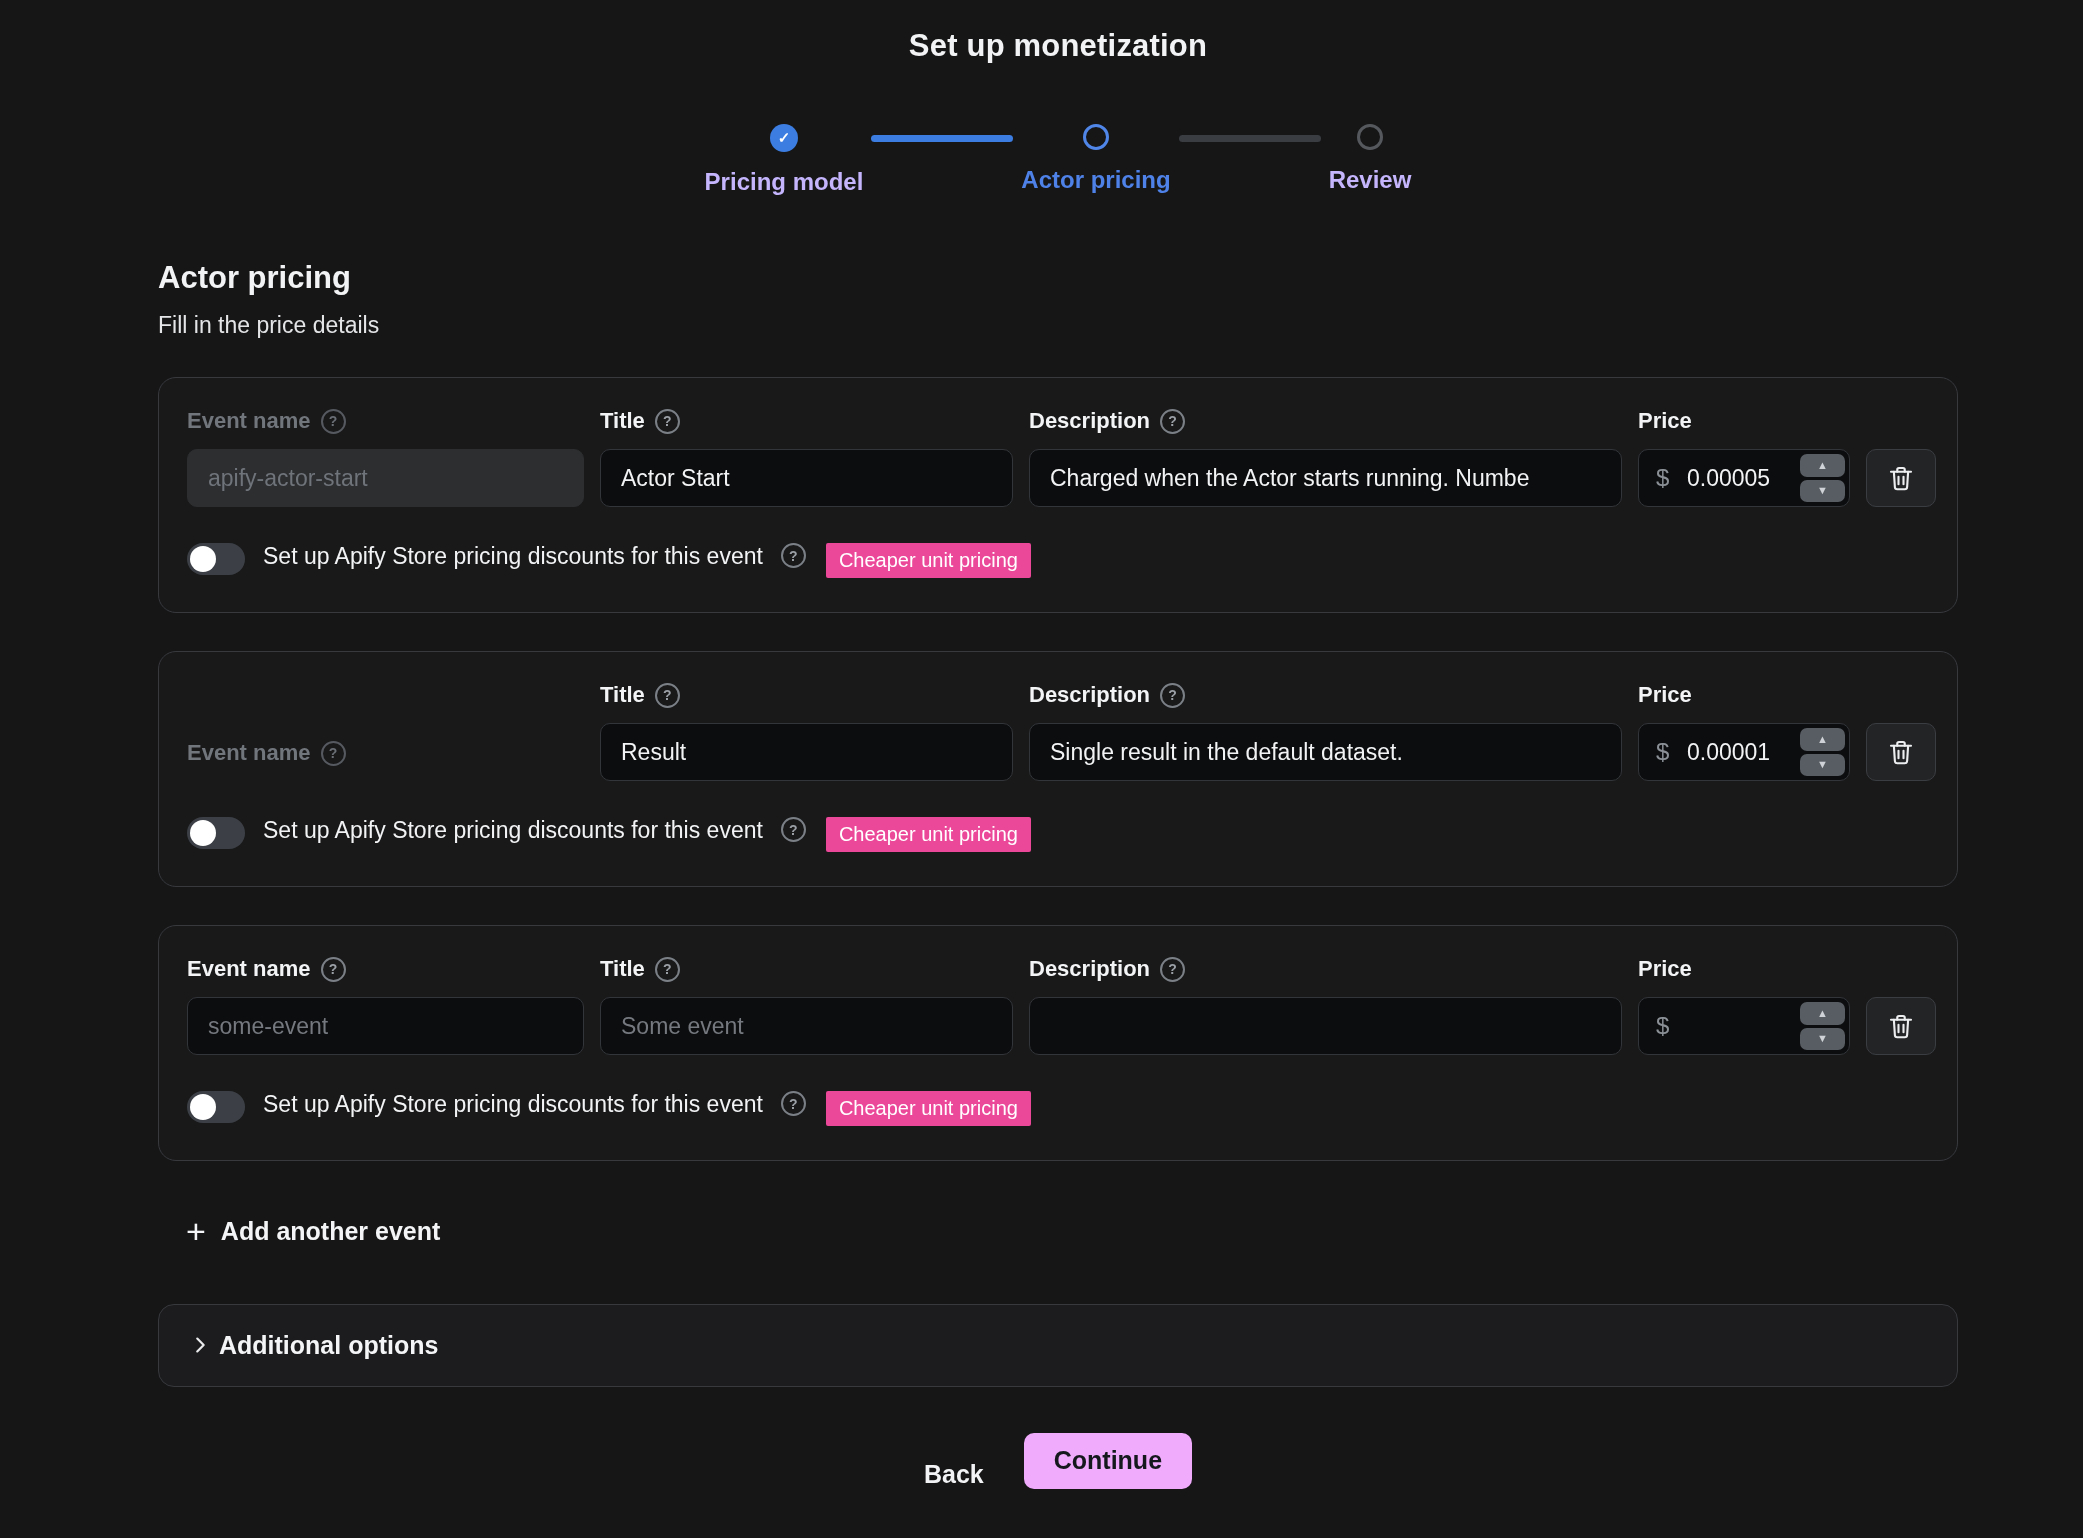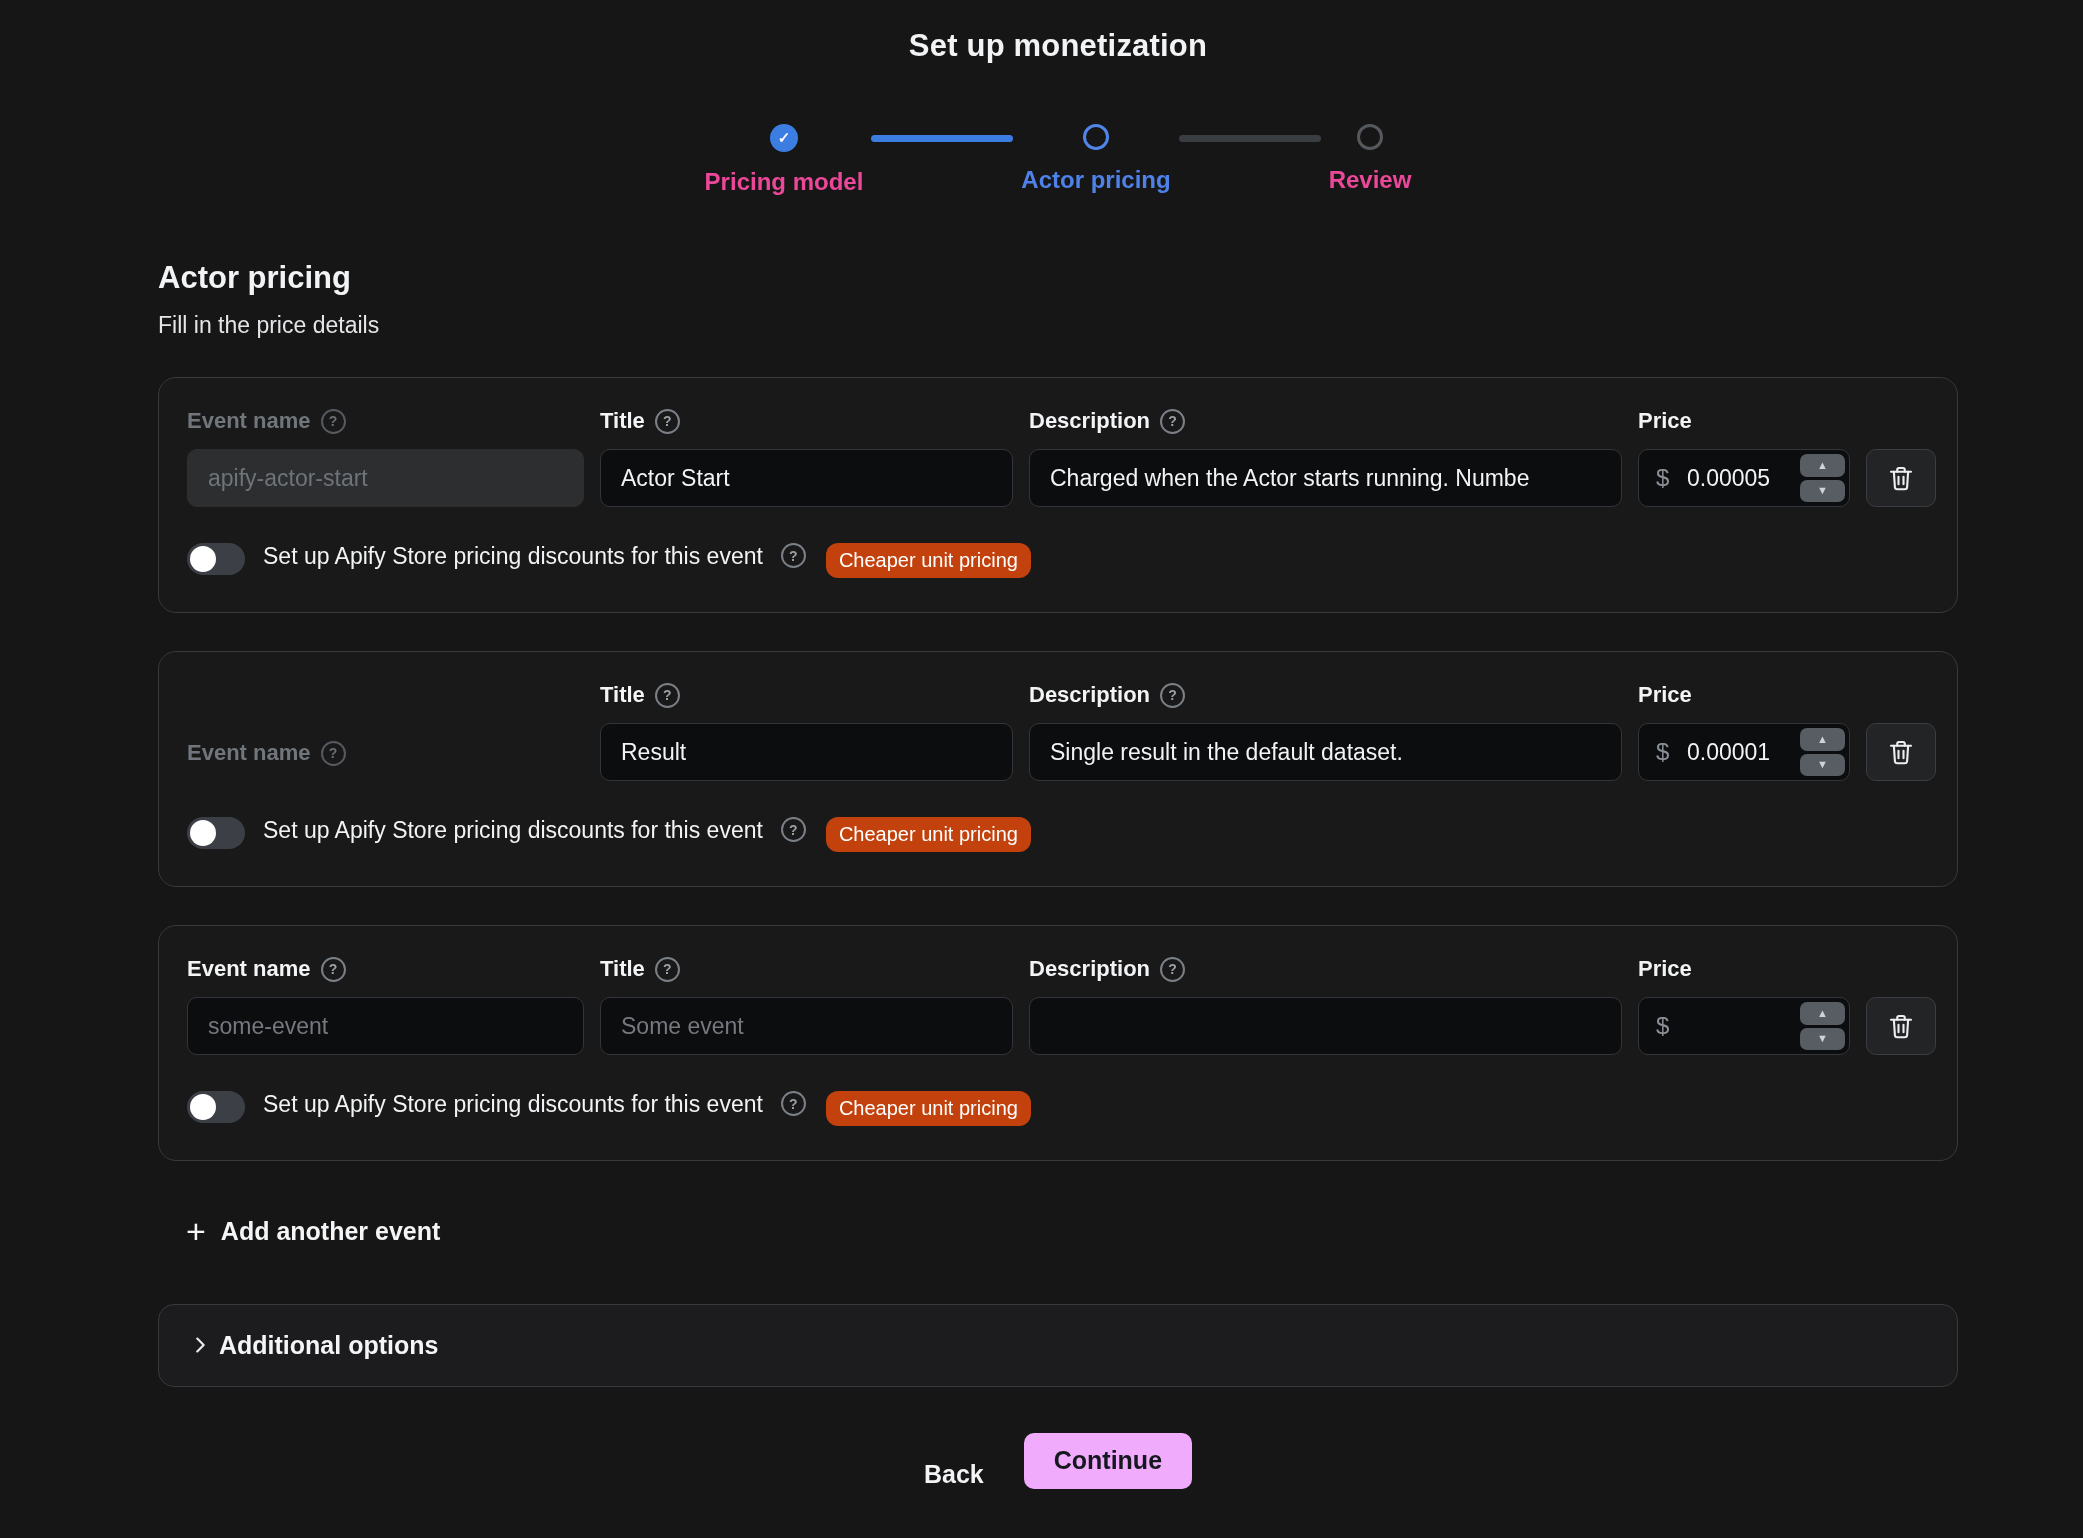--- a/index.html
+++ b/index.html
@@ -31,21 +31,21 @@
   }
   .step { display:flex; flex-direction:column; align-items:center; }
   .step-circle {
     width:28px; height:28px; border-radius:50%;
     display:flex; align-items:center; justify-content:center;
     font-size:15px; font-weight:700; color:#fff;
   }
   .step.completed .step-circle { background:#3b7de0; }
   .step.current .step-circle { background:transparent; border:3px solid #4f86e8; width:26px; height:26px; }
   .step.upcoming .step-circle { background:transparent; border:3px solid #55585d; width:26px; height:26px; }
-  .step-label { margin-top:16px; font-size:24px; font-weight:700; color:#ec4899; white-space:nowrap; }
+  .step-label { margin-top:16px; font-size:24px; font-weight:700; color:#c4b5fd; white-space:nowrap; }
   .step.current .step-label { color:#4f82e8; }
   .connector {
     width:142px; height:7px; border-radius:4px; margin:11px 8px 0 8px;
   }
   .connector.done { background:#3b7de0; }
   .connector.todo { background:#3a3d42; }
 
   
   .section-heading { font-size:31px; font-weight:700; margin-top:64px; }
   .section-sub { font-size:23px; color:#e4e5e7; margin-top:16px; font-weight:400; }
@@ -127,23 +127,23 @@
   .toggle {
     width:58px; height:32px; border-radius:16px;
     background:#3c4046; position:relative; flex:none; cursor:pointer;
   }
   .toggle-knob {
     position:absolute; left:3px; top:3px;
     width:26px; height:26px; border-radius:50%; background:#ffffff;
   }
   .toggle-label { font-size:23px; font-weight:500; color:#f2f3f4; }
   .badge {
-    background:#c2410c; color:#ffffff;
+    background:#ec4899; color:#ffffff;
     font-size:20px; font-weight:500;
-    padding:6px 13px; border-radius:12px;
+    padding:6px 13px; border-radius:2px;
     margin-left:2px; white-space:nowrap;
   }
 
   
   .add-event {
     display:inline-flex; align-items:center; gap:15px;
     margin:56px 0 0 28px;
     font-size:25px; font-weight:600; color:#f4f5f6;
     cursor:pointer; background:none; border:none;
     font-family:"Liberation Sans", sans-serif;

